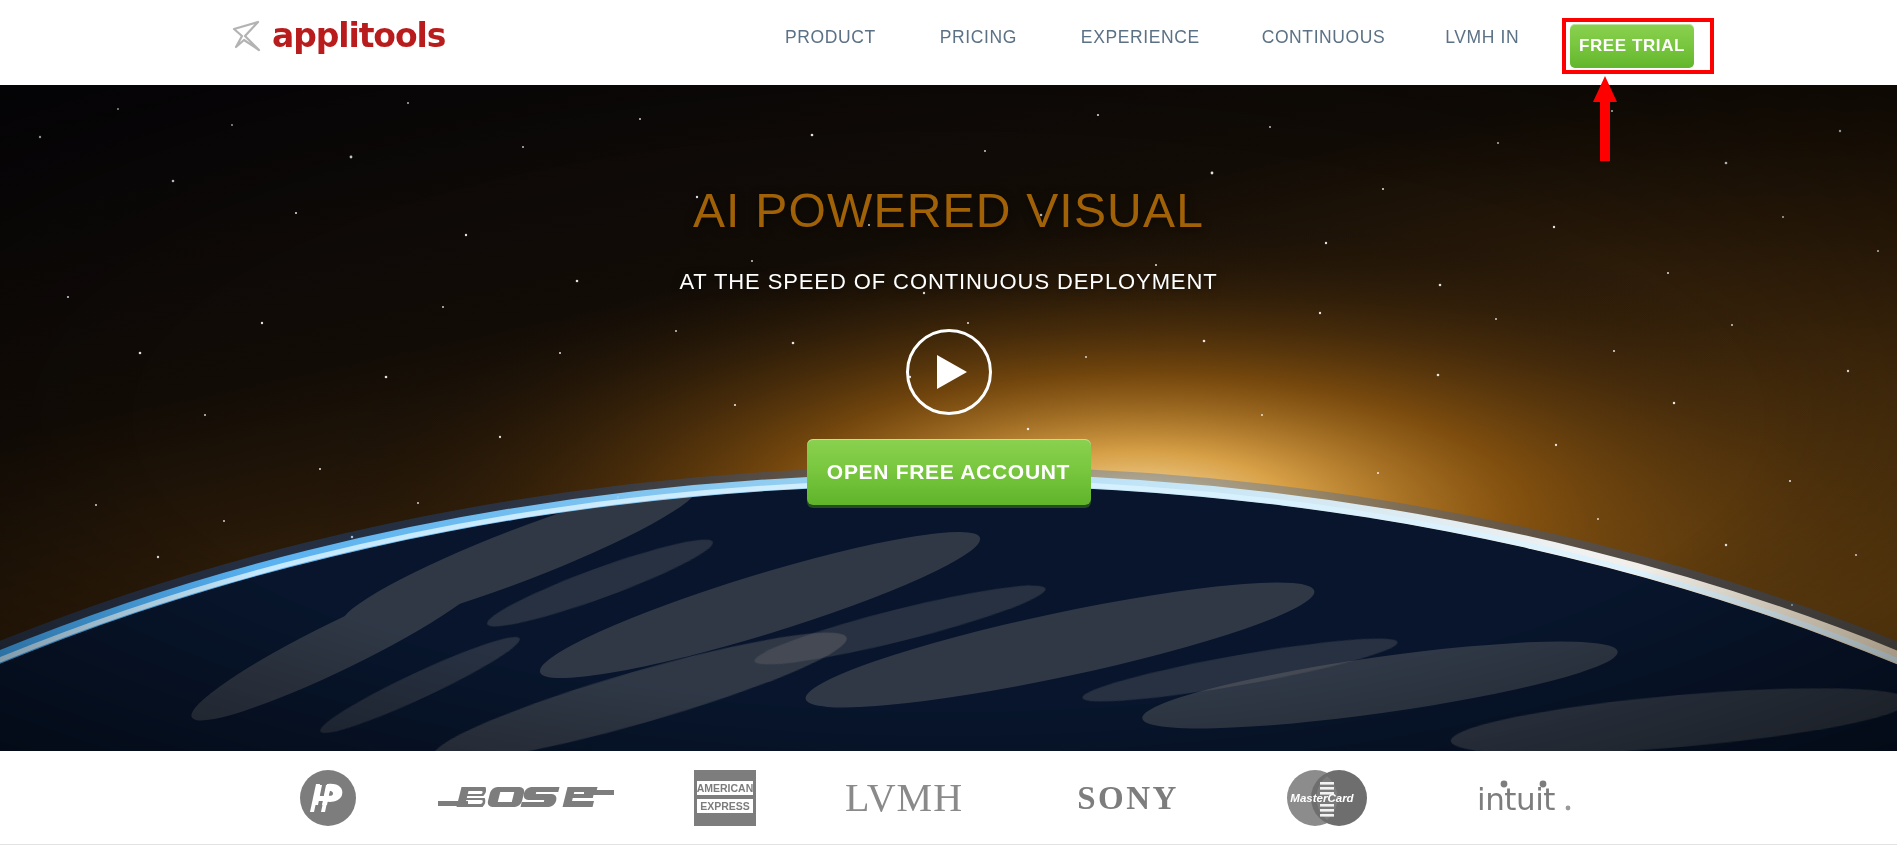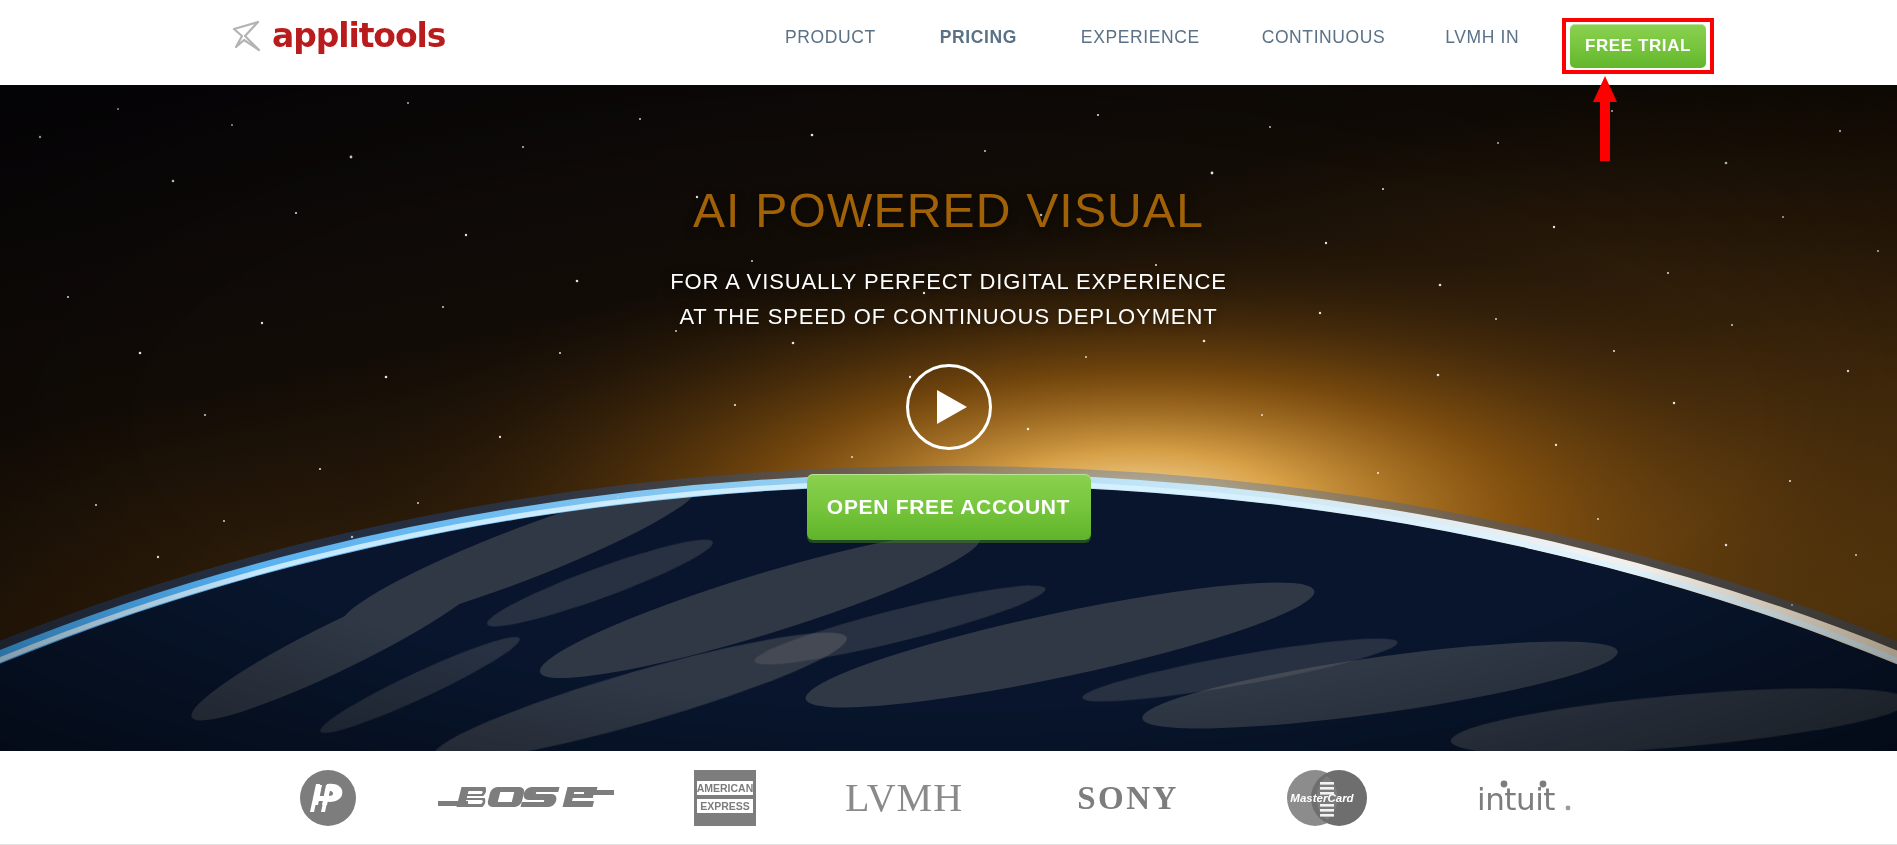--- a/index.html
+++ b/index.html
@@ -31,36 +31,36 @@
   #nav{
     position:absolute; left:740px; top:27px;
     display:flex; align-items:center;margin-left:45px;
   }
   .nav-item{
     font-size:17.5px; color:#5b7186; letter-spacing:0.6px;
     cursor:pointer; white-space:nowrap;
     font-family:"Liberation Sans", sans-serif;
   }
   #nav-product   { margin-right:64px; }
-  #nav-pricing   { margin-right:64px;font-weight:bold; }
+  #nav-pricing   { margin-right:64px; }
   #nav-customers { margin-right:62px; }
   #nav-resources { margin-right:60px; }
   #nav-signin    { margin-right:0px; }
 
   
   #free-trial-anno{
     position:absolute; left:1562px; top:18px;
     width:152px; height:56px;
     border:4px solid #fe0000;
     background:#ffffff;
     z-index:50;
   }
   #free-trial-btn{
     position:absolute; left:1570px; top:24px;
-    width:136px; height:44px;
+    width:124px; height:44px;
     border-radius:5px;
     background:linear-gradient(180deg,#8ad14f 0%, #79c63f 48%, #62b62c 100%);
     box-shadow:inset 0 1px 0 rgba(255,255,255,.45);
     display:flex; align-items:center; justify-content:center;
     cursor:pointer; z-index:52; border:none;
   }
   #free-trial-label{
     color:#ffffff; font-size:17px; font-weight:bold;
     letter-spacing:0.6px; white-space:nowrap;
     font-family:"Liberation Sans", sans-serif;
@@ -327,21 +327,20 @@
 
     <rect width="1897" height="666" fill="url(#vign)"></rect>
   </svg>
 
   <div id="hero-content">
     <h1 id="hero-title">
       <span class="ln">AI POWERED VISUAL</span>
     </h1>
 
     <p id="hero-sub">
-      <span class="ln">FOR A VISUALLY PERFECT DIGITAL EXPERIENCE</span>
       <span class="ln">AT THE SPEED OF CONTINUOUS DEPLOYMENT</span>
     </p>
 
     <div id="play-button">
       <svg id="play-triangle" width="30" height="34" viewBox="0 0 30 34">
         <path d="M0 0 L30 17 L0 34 Z" fill="#ffffff"></path>
       </svg>
     </div>
 
     <button id="open-account-btn">

